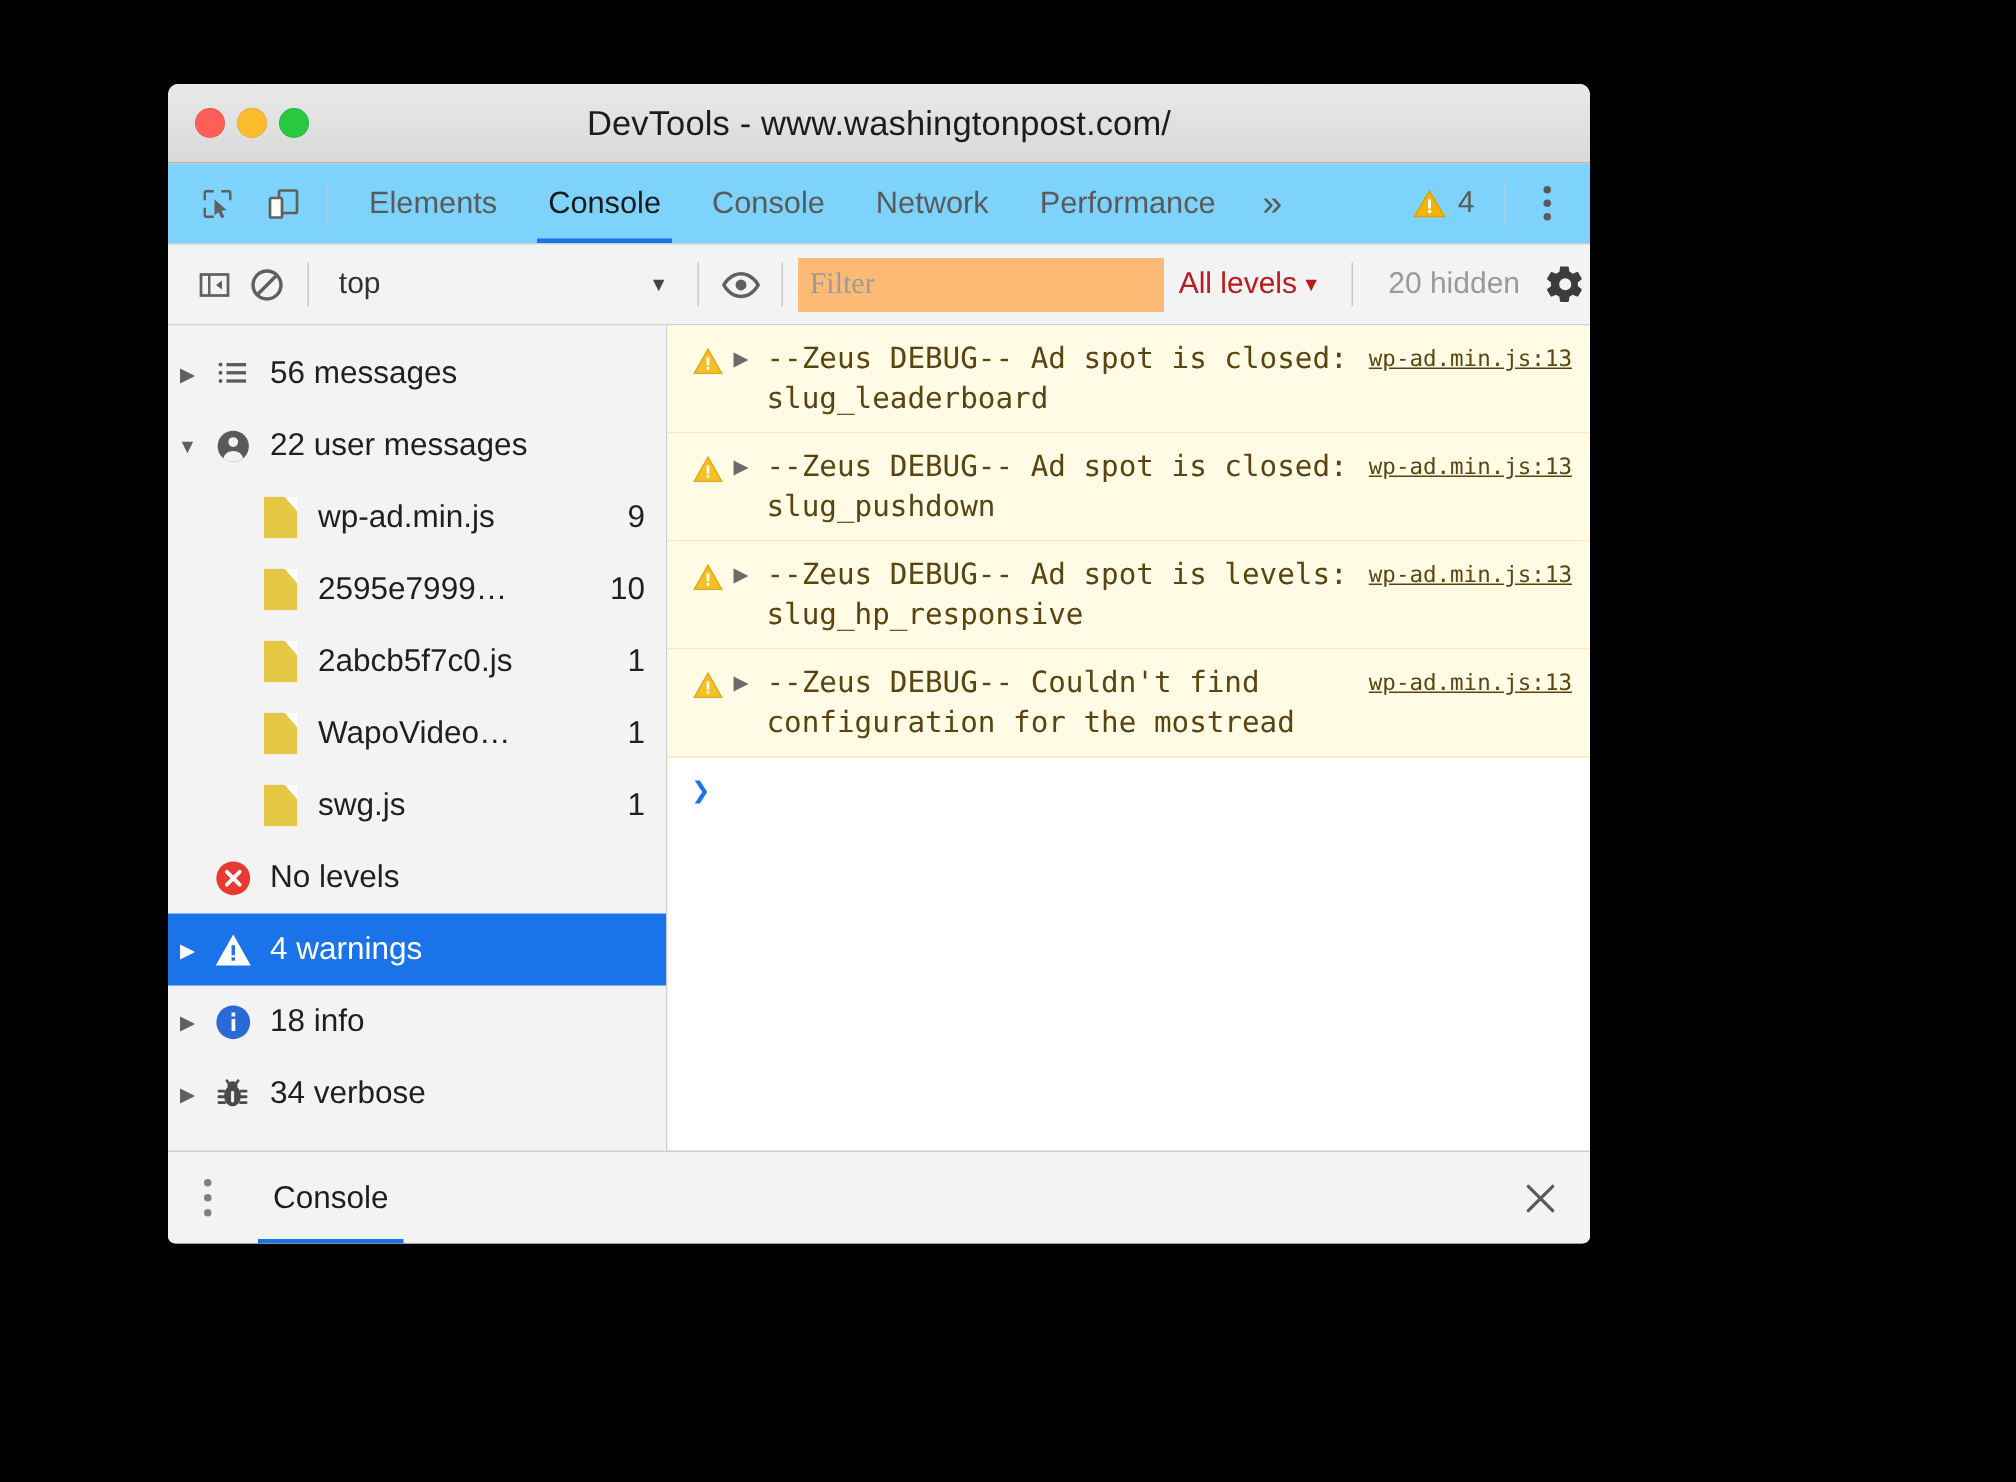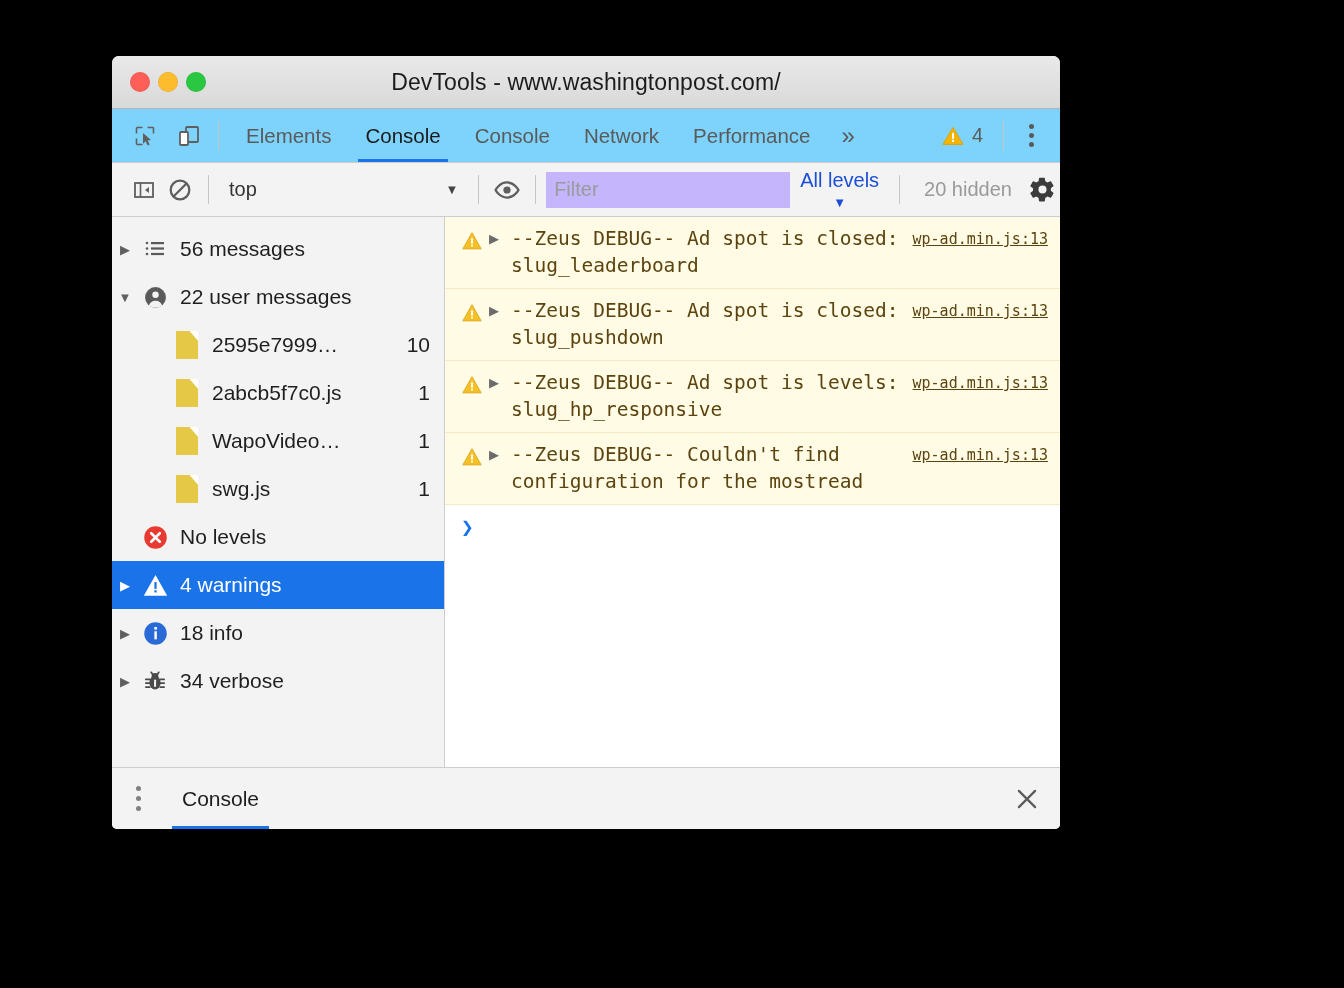--- a/index.html
+++ b/index.html
@@ -76,26 +76,26 @@
     padding-left: 14px;
   }
   .ctx-select {
     display: flex; align-items: center;
     width: 262px; height: 38px; padding: 0 10px;
     font-size: 20px; color: #333; gap: 44px;
   }
   .ctx-select .caret { margin-left: auto; font-size: 13px; color: #444; }
   .filter-input {
     width: 244px; height: 36px;
-    background: #c4b5fd; border: none; outline: none;
+    background: #fdba74; border: none; outline: none;
     font-size: 20px; color: #333; padding: 0 8px;
-    font-family: Liberation Sans, sans-serif;
+    font-family: Liberation Serif, serif;
   }
   .filter-input::placeholder { color: #9b9b9b; }
-  .levels { font-size: 20px; color: #1d4ed8; padding: 0 10px; display:flex; align-items:center; gap:3px; white-space: nowrap; flex-direction: column;}
+  .levels { font-size: 20px; color: #b91c1c; padding: 0 10px; display:flex; align-items:center; gap:3px; white-space: nowrap;}
   .levels .caret { font-size: 13px; }
   .hidden-cnt { font-size: 20px; color: #9a9a9a; padding: 0 14px; white-space: nowrap; }
   .gear { width: 36px; height: 36px; display:flex; align-items:center; justify-content:center; }
   
   .split { flex: 1 1 auto; display: flex; min-height: 0; }
   .sidebar {
     width: 333px; flex: 0 0 333px;
     background: #f3f3f3;
     border-right: 1px solid #cdcdcd;
     padding-top: 8px;
@@ -309,20 +309,30 @@
         <span class="sicon">
           <svg width="25" height="25" viewBox="0 0 24 24">
             <circle cx="12" cy="12" r="10" fill="#5a5a5a"></circle>
             <circle cx="12" cy="9.3" r="3.1" fill="#f3f3f3"></circle>
             <path d="M5.6 19.6a6.8 6.8 0 0 1 12.8 0 10 10 0 0 1-12.8 0z" fill="#f3f3f3"></path>
           </svg>
         </span>
         <span class="slabel">22 user messages</span>
       </div>
 
+      <div class="srow child">
+        <span class="sicon">
+          <span class="fileicon">
+              <span class="pg"></span>
+              <span class="fold"></span>
+            </span>
+        </span>
+        <span class="slabel">wp-ad.min.js</span>
+        <span class="scount">9</span>
+      </div>
 
       <div class="srow child">
         <span class="sicon">
           <span class="fileicon">
               <span class="pg"></span>
               <span class="fold"></span>
             </span>
         </span>
         <span class="slabel">2595e7999…</span>
         <span class="scount">10</span>

